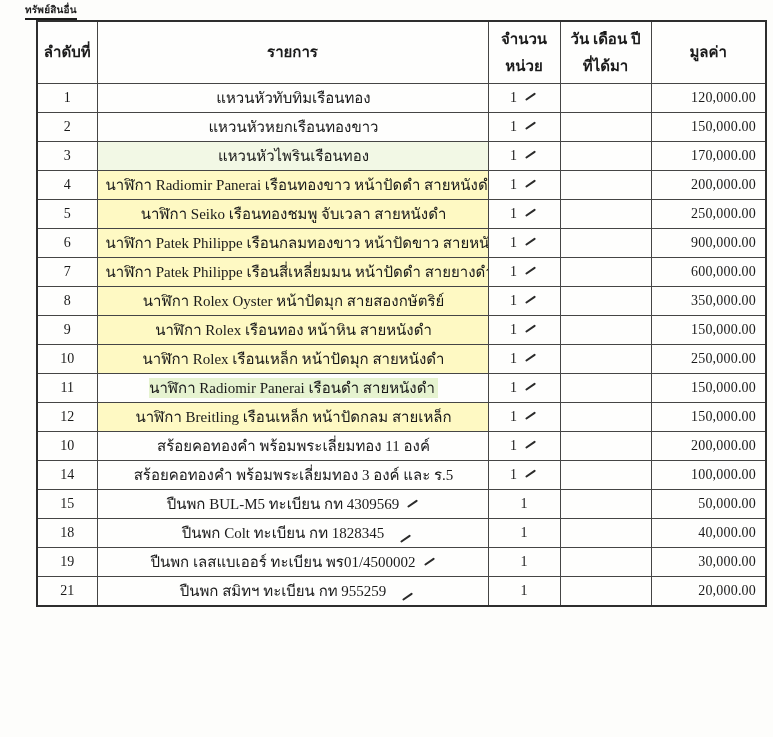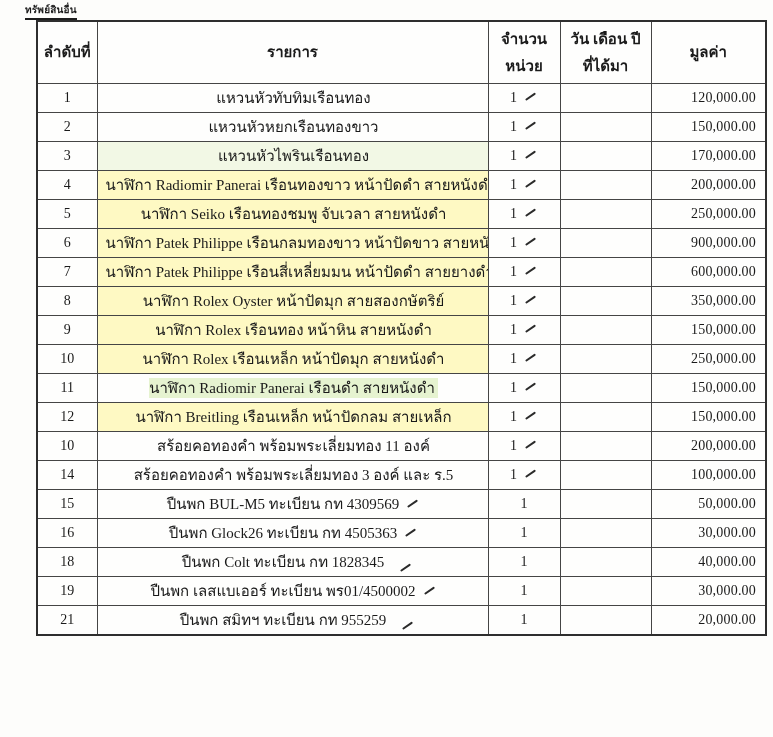--- a/index.html
+++ b/index.html
@@ -249,31 +249,20 @@
     <td class="c-item">
       <span class="item-text">ปืนพก BUL-M5 ทะเบียน กท 4309569</span><span class="tick"></span>
     </td>
     <td class="c-qty">
       <span>1</span>
     </td>
     <td class="c-date"></td>
     <td class="c-val">50,000.00</td>
   </tr>
 
-  <tr>
-    <td class="c-no">16</td>
-    <td class="c-item">
-      <span class="item-text">ปืนพก Glock26 ทะเบียน กท 4505363</span><span class="tick"></span>
-    </td>
-    <td class="c-qty">
-      <span>1</span>
-    </td>
-    <td class="c-date"></td>
-    <td class="c-val">30,000.00</td>
-  </tr>
 
 
   <tr>
     <td class="c-no">18</td>
     <td class="c-item">
       <span class="item-text">ปืนพก Colt ทะเบียน กท 1828345</span><span class="tick low"></span>
     </td>
     <td class="c-qty">
       <span>1</span>
     </td>

